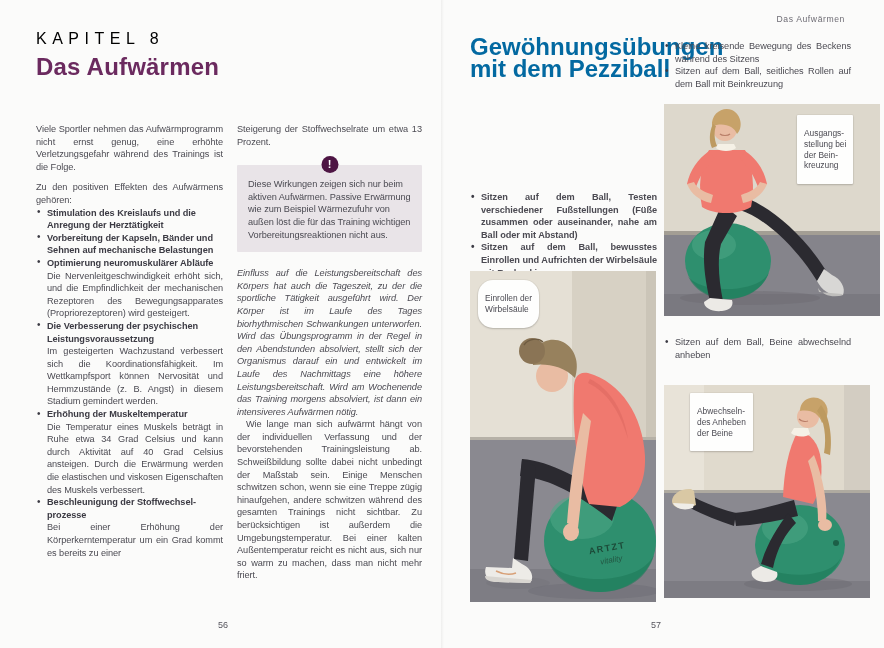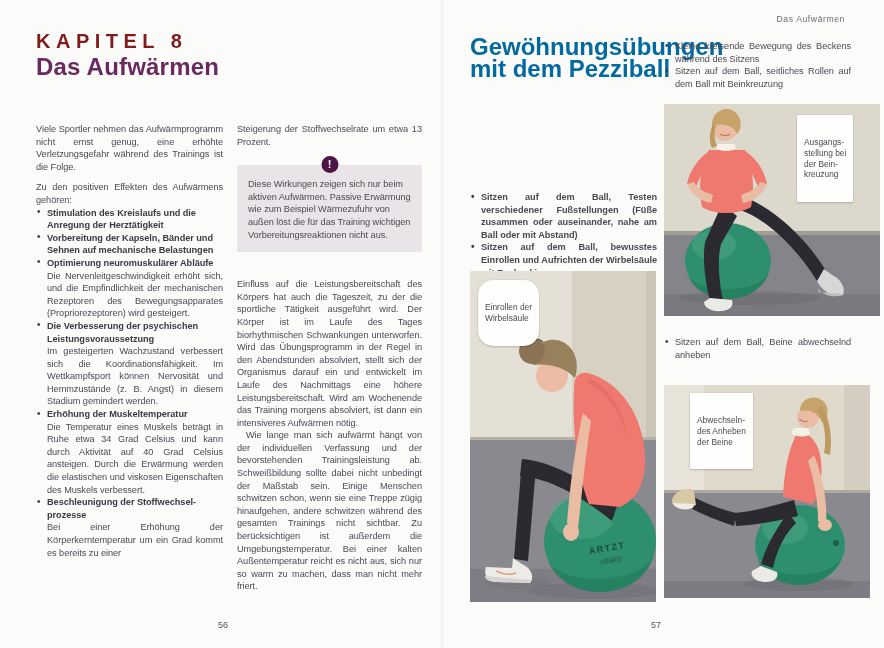--- a/index.html
+++ b/index.html
@@ -10,21 +10,21 @@
     font-family:"Liberation Sans", sans-serif;
     color:#4B4A52;
   }
   .seam {
     position:absolute; left:441px; top:0; width:3px; height:648px;
     background:linear-gradient(90deg, rgba(0,0,0,0.05), rgba(0,0,0,0));
   }
   
   .kicker {
     position:absolute; left:36px; top:30px;
-    font-size:20px; letter-spacing:5.5px; font-weight:700; color:#7f1d1d;
+    font-size:16px; letter-spacing:5.5px; font-weight:400; color:#000000;
   }
   .title {
     position:absolute; left:36px; top:53px;
     font-size:24px; font-weight:bold; letter-spacing:0.2px; color:#6B2A5F;
   }
   .rheading {
     position:absolute; left:470px; top:36px; width:205px;
     font-size:24px; line-height:21.5px; font-weight:bold; color:#0369a1;
   }
   .running-header {
@@ -58,30 +58,30 @@
   .callout {
     margin-top:17px; position:relative; background:#E9E4E8;
     padding:13px 10px 11px 11px; border-radius:1px;
   }
   .callout-icon {
     position:absolute; top:-9px; left:50%; transform:translateX(-50%);
     width:17px; height:17px; border-radius:50%; background:#4E1544;
     color:#fff; font-weight:bold; font-size:11px; line-height:17px; text-align:center;
   }
   .callout-text { text-align:left; }
-  .after-callout { margin-top:26px; }
+  .after-callout { margin-top:15px;font-style:italic; }
   
   .photo { position:absolute; overflow:hidden; background:#D8D2C5; }
   #photo1 { left:470px; top:271px; width:186px; height:331px; }
   #photo2 { left:664px; top:104px; width:216px; height:212px; }
   #photo3 { left:664px; top:385px; width:206px; height:213px; }
   .photo svg { display:block; width:100%; height:100%; }
   .photo-caption {
     position:absolute; background:#FEFEFD; color:#4B4A52;
-    font-size:8.4px; line-height:10.8px; padding:22px 7px;
+    font-size:8.4px; line-height:10.8px; padding:13px 7px;
     white-space:pre-line; border-radius:1px;
     box-shadow:0 1px 2px rgba(0,0,0,0.18), 0 0 0 1px rgba(0,0,0,0.03);
   }
   #cap1 { left:8px;  top:9px;border-radius:15px;  }
   #cap2 { left:133px; top:11px; }
   #cap3 { left:26px; top:8px;  }
   
   .page-number { position:absolute; font-size:9px; color:#55545C; }
   #pn56 { left:218px; top:620px; }
   #pn57 { left:651px; top:620px; }

